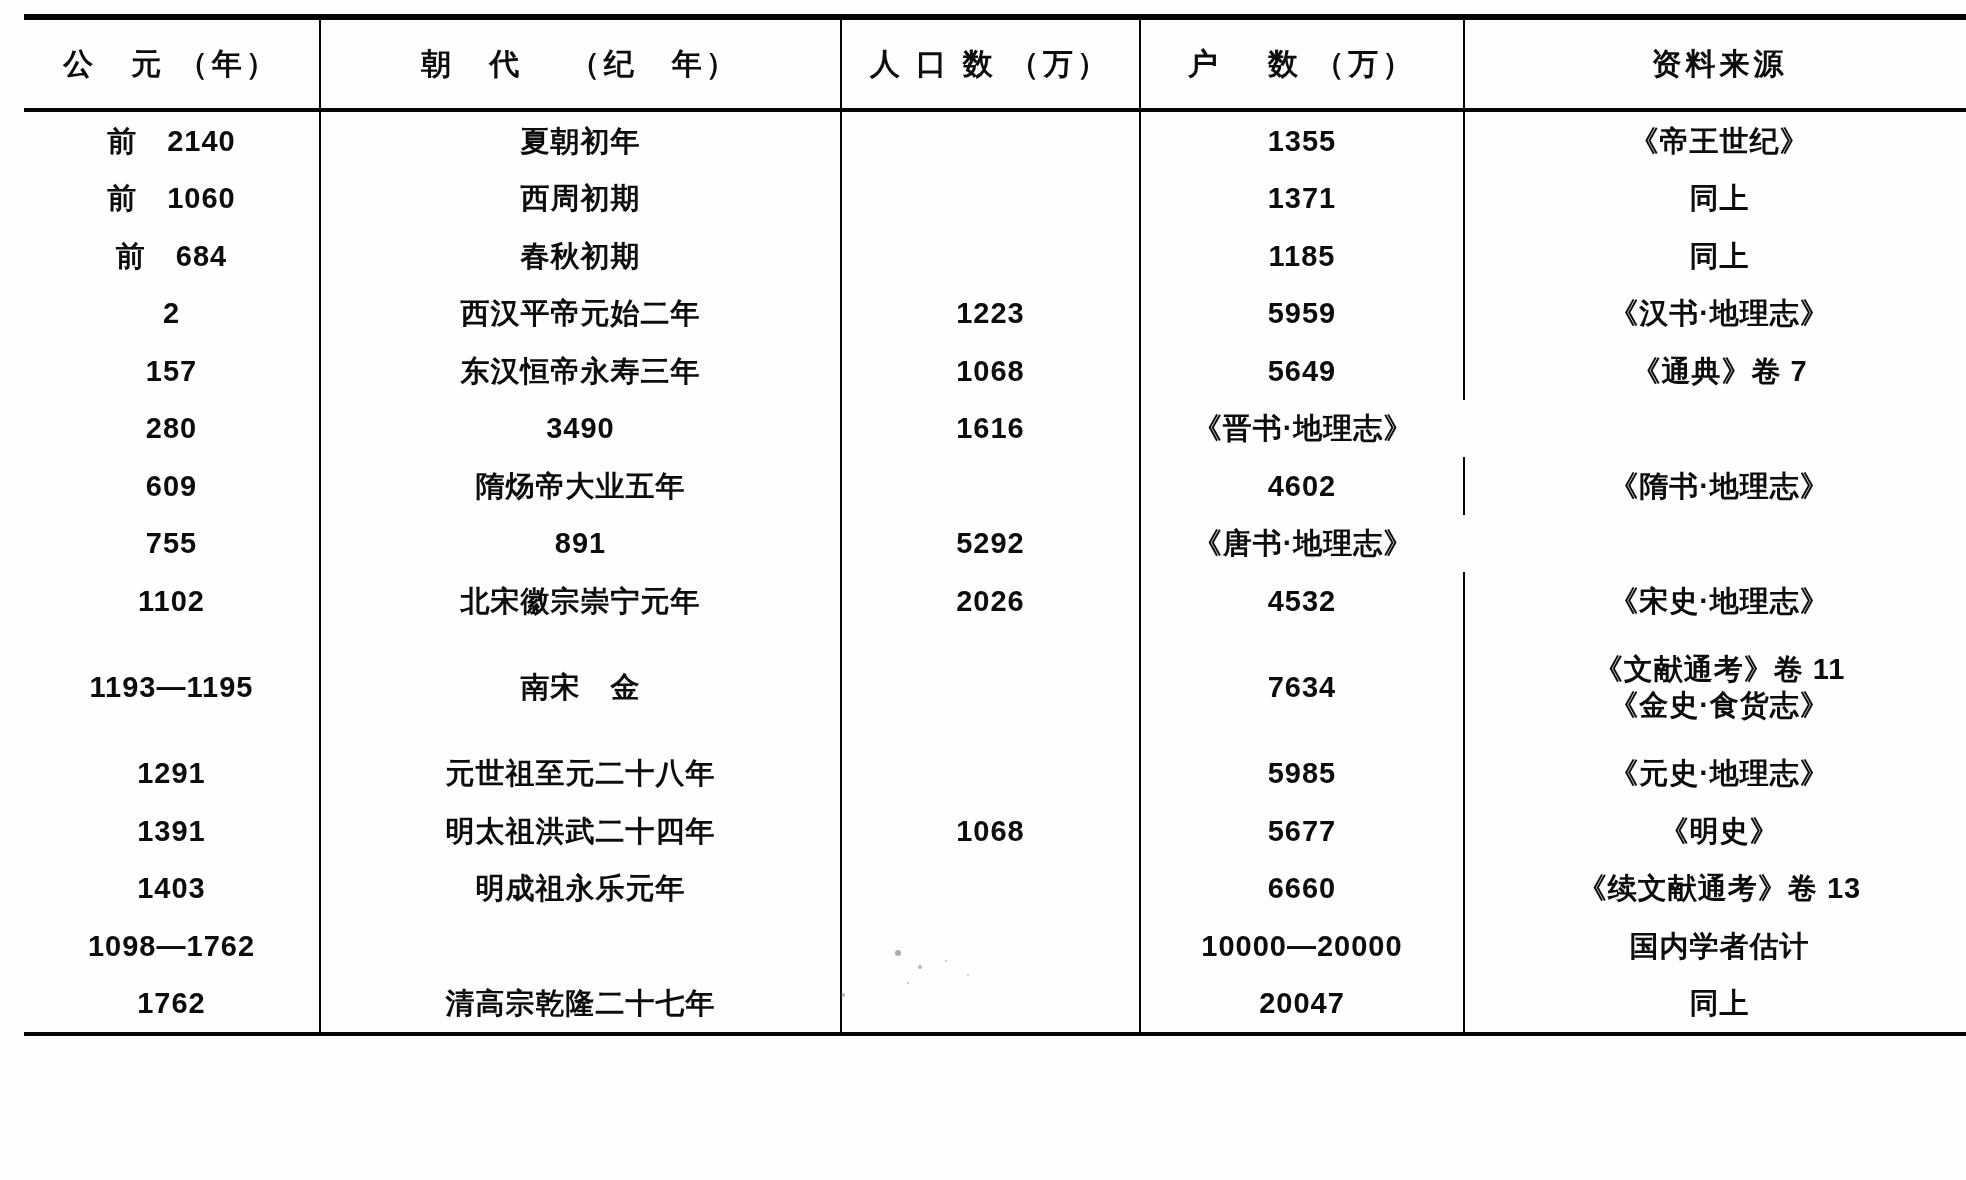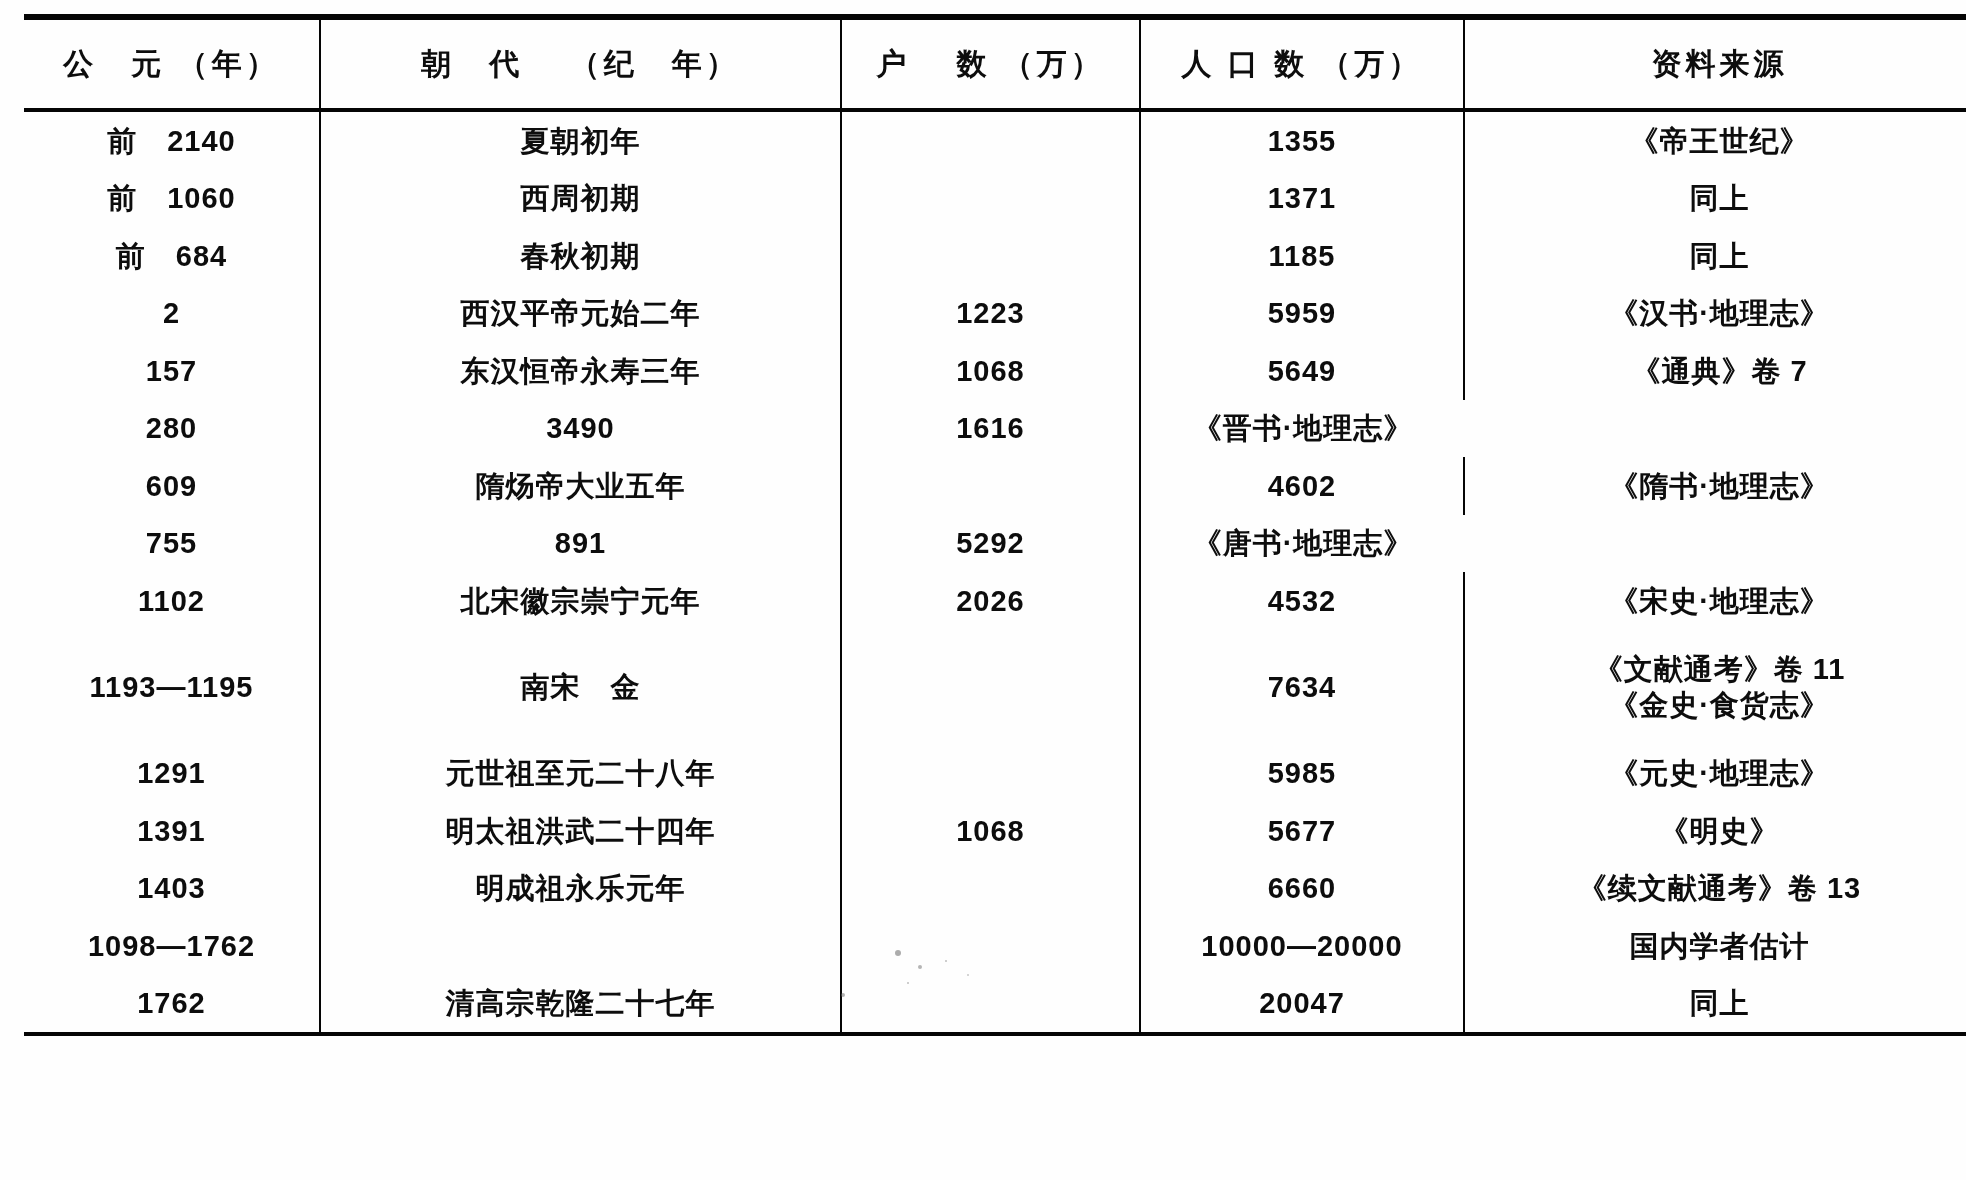--- a/index.html
+++ b/index.html
@@ -56,22 +56,22 @@
 </style>
 </head>
 <body>
 
 <div class="sheet">
   <div class="table">
 
     <div class="grid hdr">
       <div class="cell c1">公　元 （年）</div>
       <div class="cell c2">朝　代　 （纪　年）</div>
+      <div class="cell c4">人 口 数 （万）</div>
       <div class="cell c3">户　 数 （万）</div>
-      <div class="cell c4">人 口 数 （万）</div>
       <div class="cell c5">资料来源</div>
     </div>
 
     <div class="body">
         <div class="row">
           <div class="cell c1">前　2140</div>
           <div class="cell c2">夏朝初年</div>
           <div class="cell c3"></div>
           <div class="cell c4">1355</div>
           <div class="cell c5">《帝王世纪》</div>

